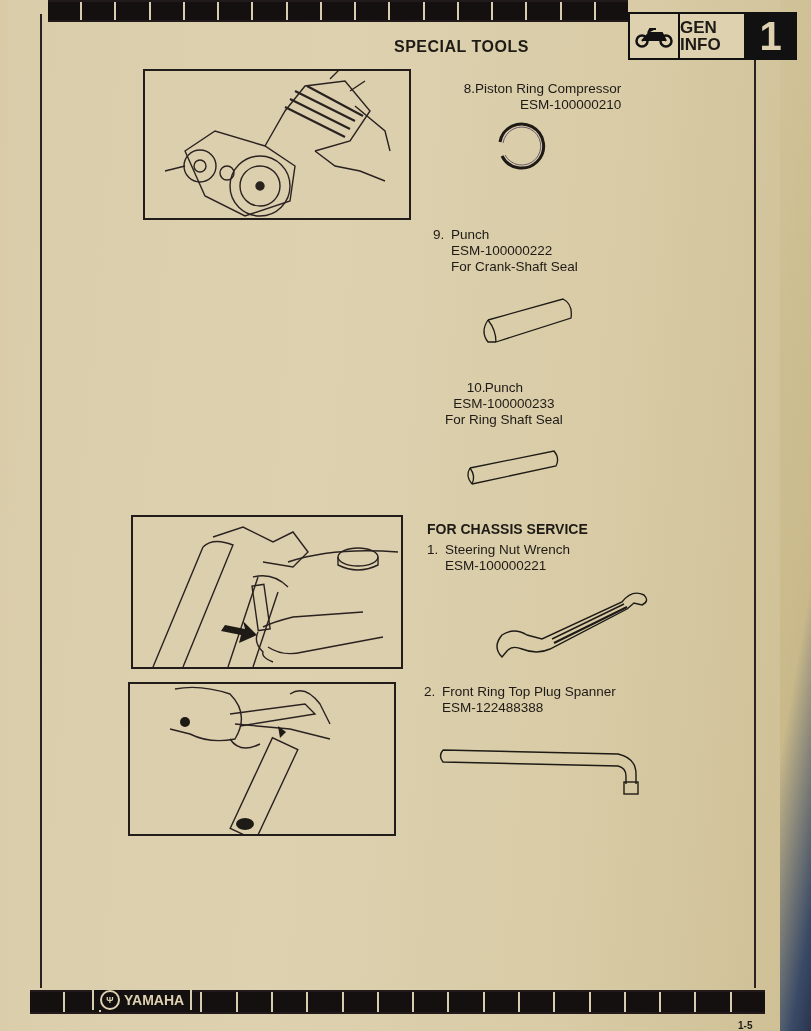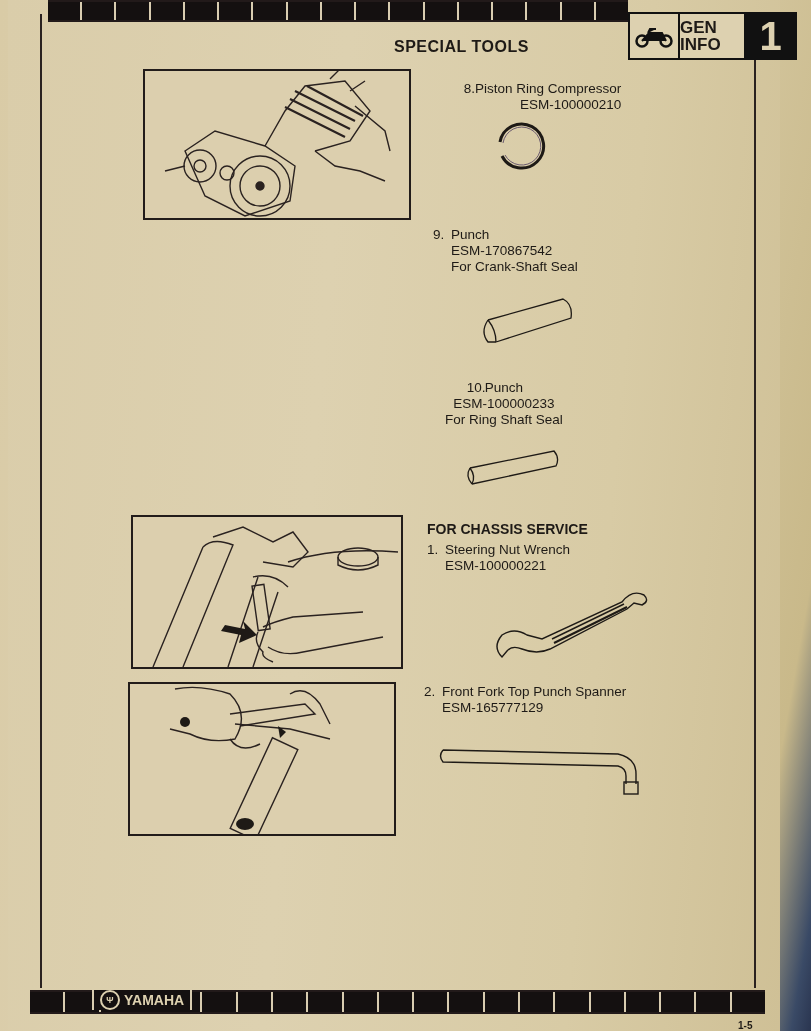--- a/index.html
+++ b/index.html
@@ -116,21 +116,21 @@
   <div><span class="num">8.</span><span>Piston Ring Compressor</span></div>
   <div class="indent">ESM-100000210</div>
 </div>
 <svg class="tool-svg" style="left:492px; top:120px;" width="56" height="56" viewBox="0 0 56 56">
   <path d="M8 22 A22 22 0 1 1 10 36" fill="none" stroke="#1e1a16" stroke-width="3"></path>
   <path d="M11 23 A19 19 0 1 1 13 35" fill="none" stroke="#6b5b6e" stroke-width="1"></path>
 </svg>
 
 <div class="item" style="left:433px; top:227px;">
   <div><span class="num">9.</span><span>Punch</span></div>
-  <div class="indent">ESM-170867542</div>
+  <div class="indent">ESM-100000222</div>
   <div class="indent">For Crank-Shaft Seal</div>
 </div>
 <svg class="tool-svg" style="left:478px; top:292px;" width="100" height="58" viewBox="0 0 100 58">
   <g fill="none" stroke="#1e1a16" stroke-width="1.3">
     <path d="M10 28 L85 7 Q95 12 93 26 L18 50"></path>
     <path d="M10 28 Q2 40 10 50 L18 50"></path>
     <path d="M10 28 Q18 38 18 50"></path>
   </g>
 </svg>
 
@@ -189,22 +189,22 @@
 </div>
 <svg class="tool-svg" style="left:492px; top:587px;" width="160" height="80" viewBox="0 0 160 80">
   <g fill="none" stroke="#1e1a16" stroke-width="1.4">
     <path d="M10 70 Q0 60 10 48 Q22 40 35 48 L50 52 L130 15 Q140 2 152 8 Q158 14 150 18 L142 16 L135 22 L58 62 Q45 68 30 62 Q20 58 15 64 Z"></path>
     <path d="M62 56 L135 20" stroke-width="2"></path>
     <path d="M60 52 L132 17"></path>
   </g>
 </svg>
 
 <div class="item" style="left:424px; top:684px;">
-  <div><span class="num">2.</span><span>Front Fork Top Punch Spanner</span></div>
-  <div class="indent">ESM-165777129</div>
+  <div><span class="num">2.</span><span>Front Ring Top Plug Spanner</span></div>
+  <div class="indent">ESM-122488388</div>
 </div>
 <svg class="tool-svg" style="left:438px; top:744px;" width="205" height="55" viewBox="0 0 205 55">
   <g fill="none" stroke="#1e1a16" stroke-width="1.4">
     <path d="M5 6 L180 10 Q198 14 198 30 L198 40 M5 6 Q0 12 5 18 L180 22 Q188 24 188 32 L188 40"></path>
     <rect x="186" y="38" width="14" height="12"></rect>
   </g>
 </svg>
 
 <div class="strip bot-strip">
   <div class="cell"></div>

